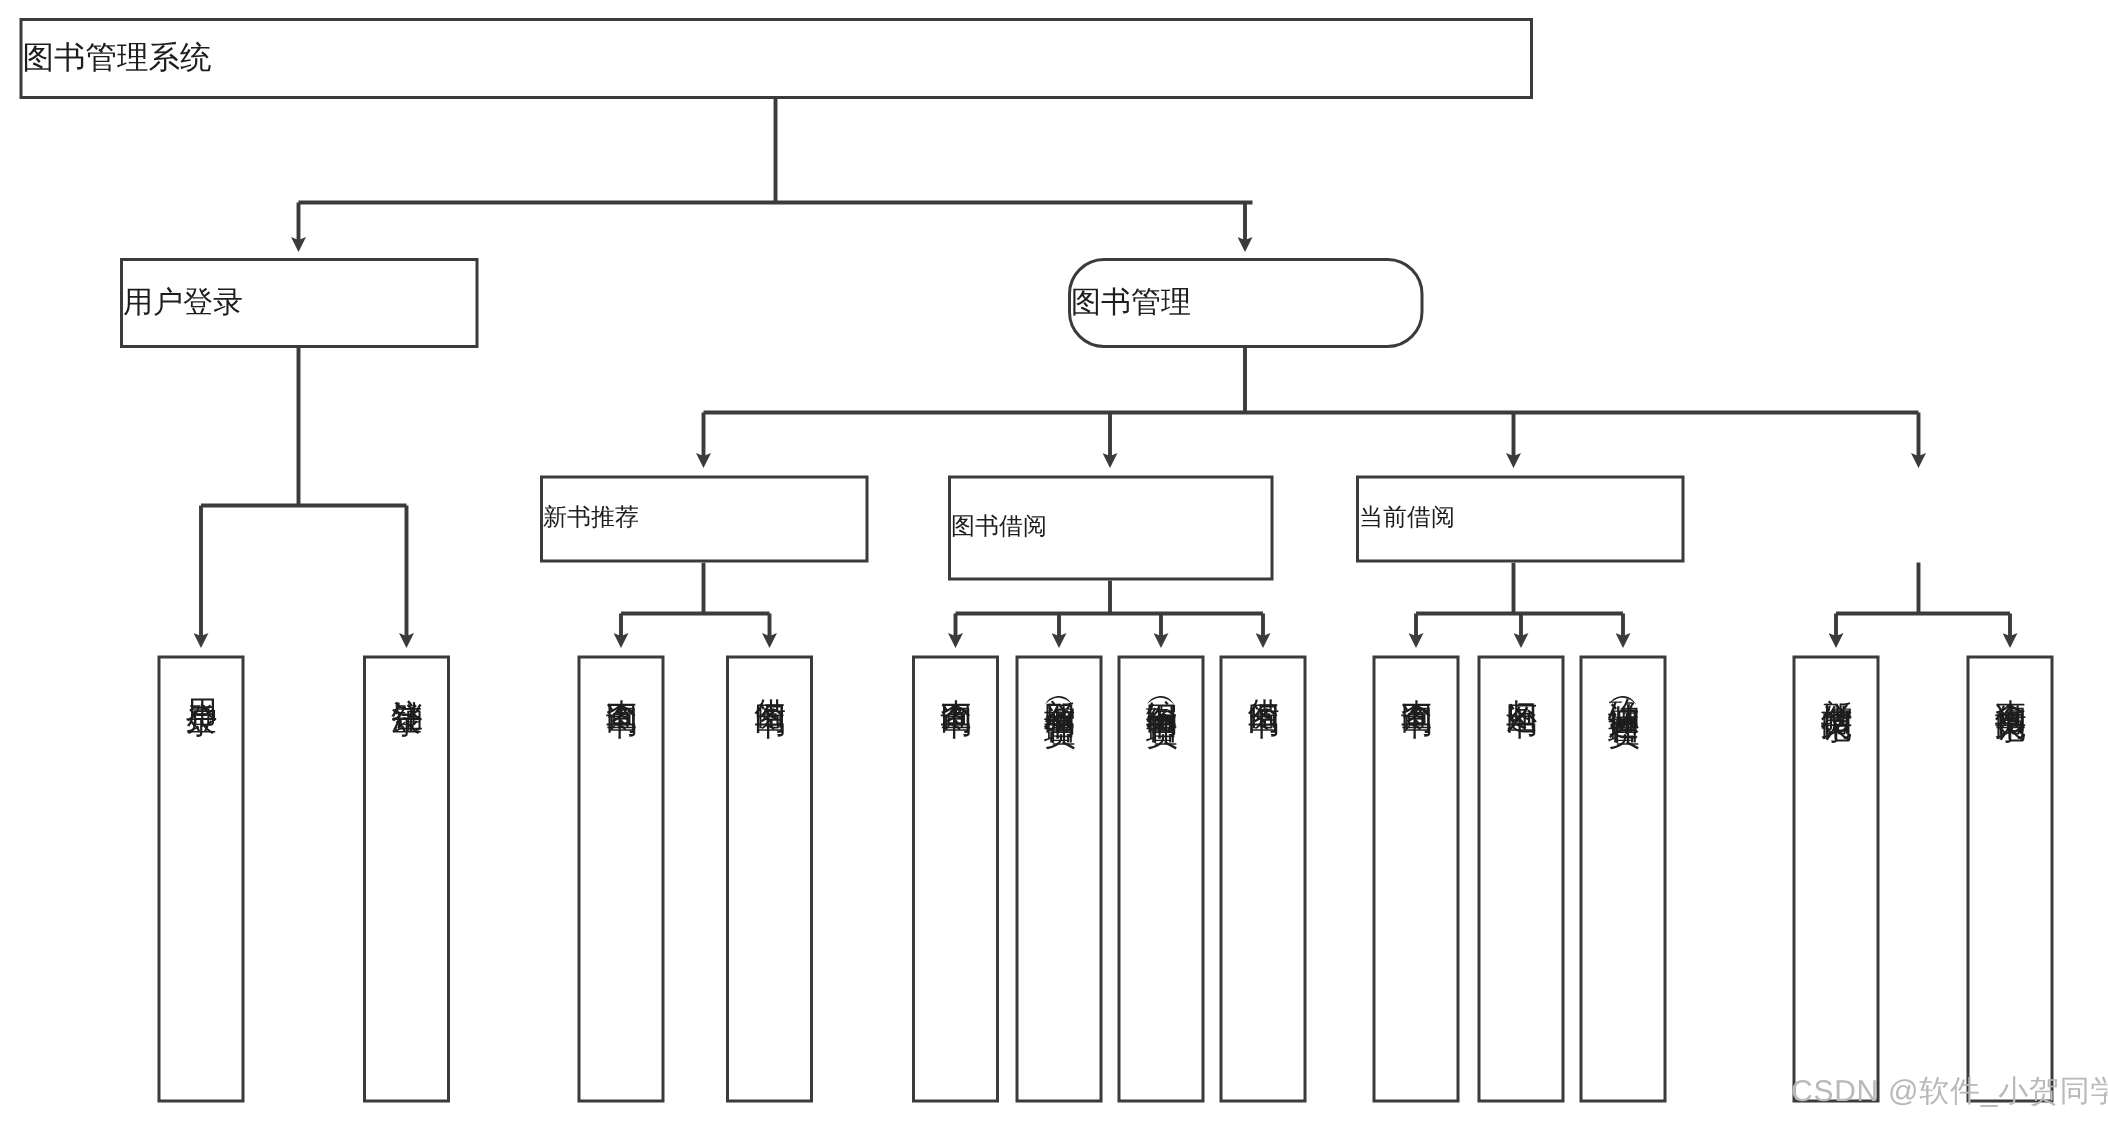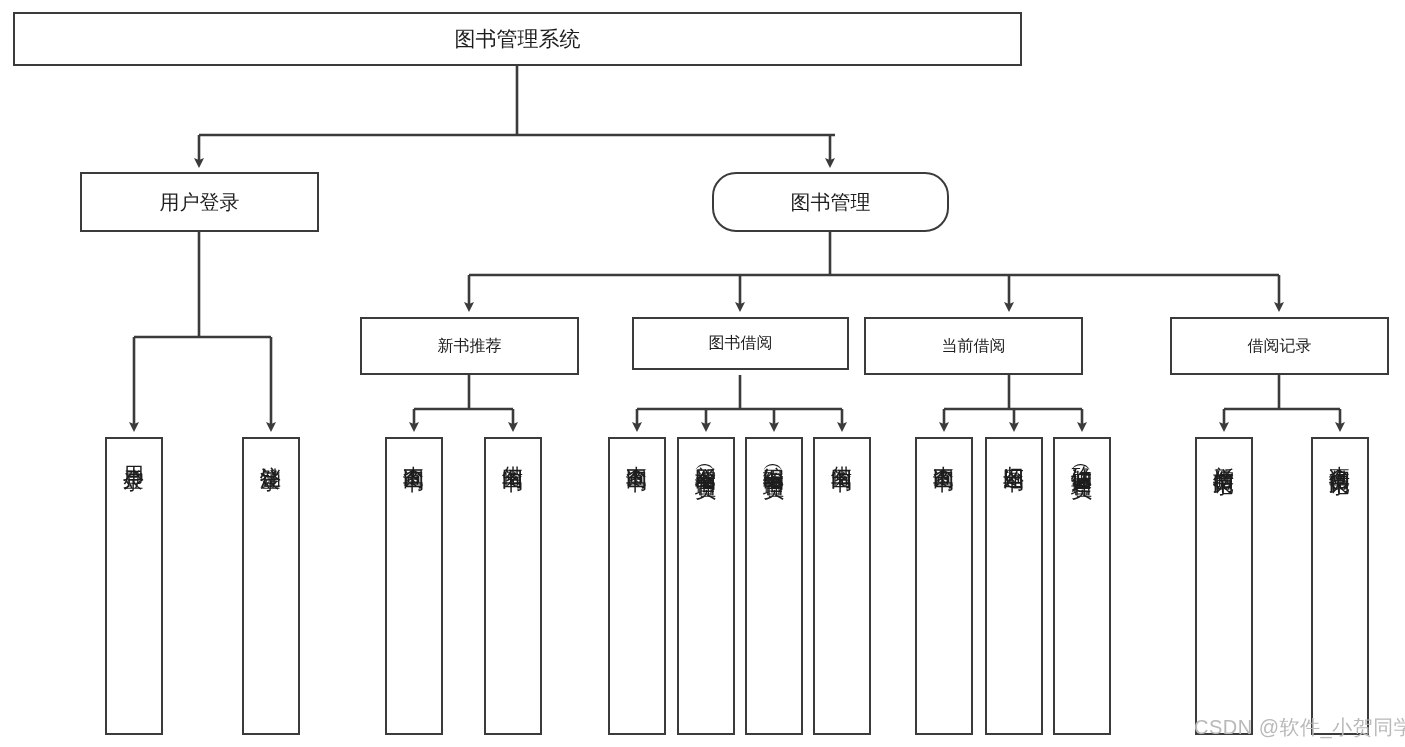--- a/index.html
+++ b/index.html
@@ -25,21 +25,20 @@
     height: 747px;
     pointer-events: none;
   }
   .node {
     position: absolute;
     box-sizing: border-box;
     border: 2px solid #3b3b3b;
     background: #ffffff;
     display: flex;
     align-items: center;
-    justify-content: center;
     color: #1d1d1d;
   }
   .node .label {
     text-align: center;
     line-height: 1.15;
   }
   .node-root .label { font-size: 21px; }
   .node-l1 .label { font-size: 20px; }
   .node-l2 .label { font-size: 16px; }
   .node-leaf {
@@ -125,28 +124,25 @@
   <div class="node node-l1" style="left:80px; top:172px; width:239px; height:60px;">
     <span class="label">用户登录</span>
   </div>
   <div class="node node-l1" style="left:712px; top:172px; width:237px; height:60px;border-radius:24px;">
     <span class="label">图书管理</span>
   </div>
 
   <div class="node node-l2" style="left:360px; top:317px; width:219px; height:58px;">
     <span class="label">新书推荐</span>
   </div>
-  <div class="node node-l2" style="left:632px; top:317px; width:217px; height:53px;">
+  <div class="node node-l2" style="left:632px; top:317px; width:217px; height:70px;">
     <span class="label">图书借阅</span>
   </div>
-  <div class="node node-l2" style="left:864px; top:317px; width:219px; height:58px;">
+  <div class="node node-l2" style="left:904px; top:317px; width:219px; height:58px;">
     <span class="label">当前借阅</span>
-  </div>
-  <div class="node node-l2" style="left:1170px; top:317px; width:219px; height:58px;">
-    <span class="label">借阅记录</span>
   </div>
 
   <div class="node node-leaf" style="left:105px; top:437px; width:58px; height:298px;">
     <span class="label">用户登录</span>
   </div>
   <div class="node node-leaf" style="left:242px; top:437px; width:58px; height:298px;">
     <span class="label">注销登录</span>
   </div>
 
   <div class="node node-leaf" style="left:385px; top:437px; width:58px; height:298px;">

